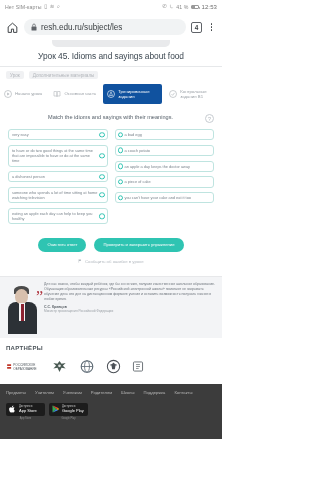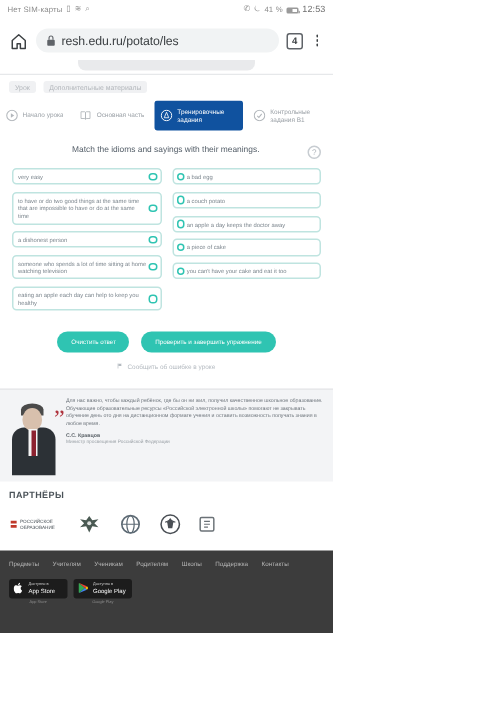--- a/index.html
+++ b/index.html
@@ -210,34 +210,35 @@
 
   <div class="browserbar">
     <svg class="home-ico" viewBox="0 0 24 24">
       <path d="M4 11 L12 4 L20 11 V21 H14 V15 H10 V21 H4 Z" fill="none" stroke="#3c4043" stroke-width="1.8" stroke-linejoin="round"></path>
     </svg>
     <div class="omnibox">
       <svg class="lock-ico" viewBox="0 0 12 16">
         <rect x="1" y="7" width="10" height="8" rx="1.2" fill="#5f6368"></rect>
         <path d="M3.4 7 V4.6 a2.6 2.6 0 0 1 5.2 0 V7" fill="none" stroke="#5f6368" stroke-width="1.5"></path>
       </svg>
-      <span class="url">resh.edu.ru/potato/les</span>
+      <span class="url">resh.edu.ru/subject/les</span>
     </div>
     <div class="tabcount">4</div>
     <div class="kebab">
       <span></span>
         <span></span>
         <span></span>
     </div>
   </div>
 
   <div class="page">
 
     <div class="topstrip"></div>
 
+    <div class="lesson-title">Урок 45. Idioms and sayings about food</div>
     <div class="rule"></div>
 
     <div class="breadcrumb">
       <span class="bc-pill">Урок</span>
       <span class="bc-pill">Дополнительные материалы</span>
     </div>
 
     <div class="tabstrip">
       <div class="ltab">
         <svg class="tico" viewBox="0 0 16 16">

